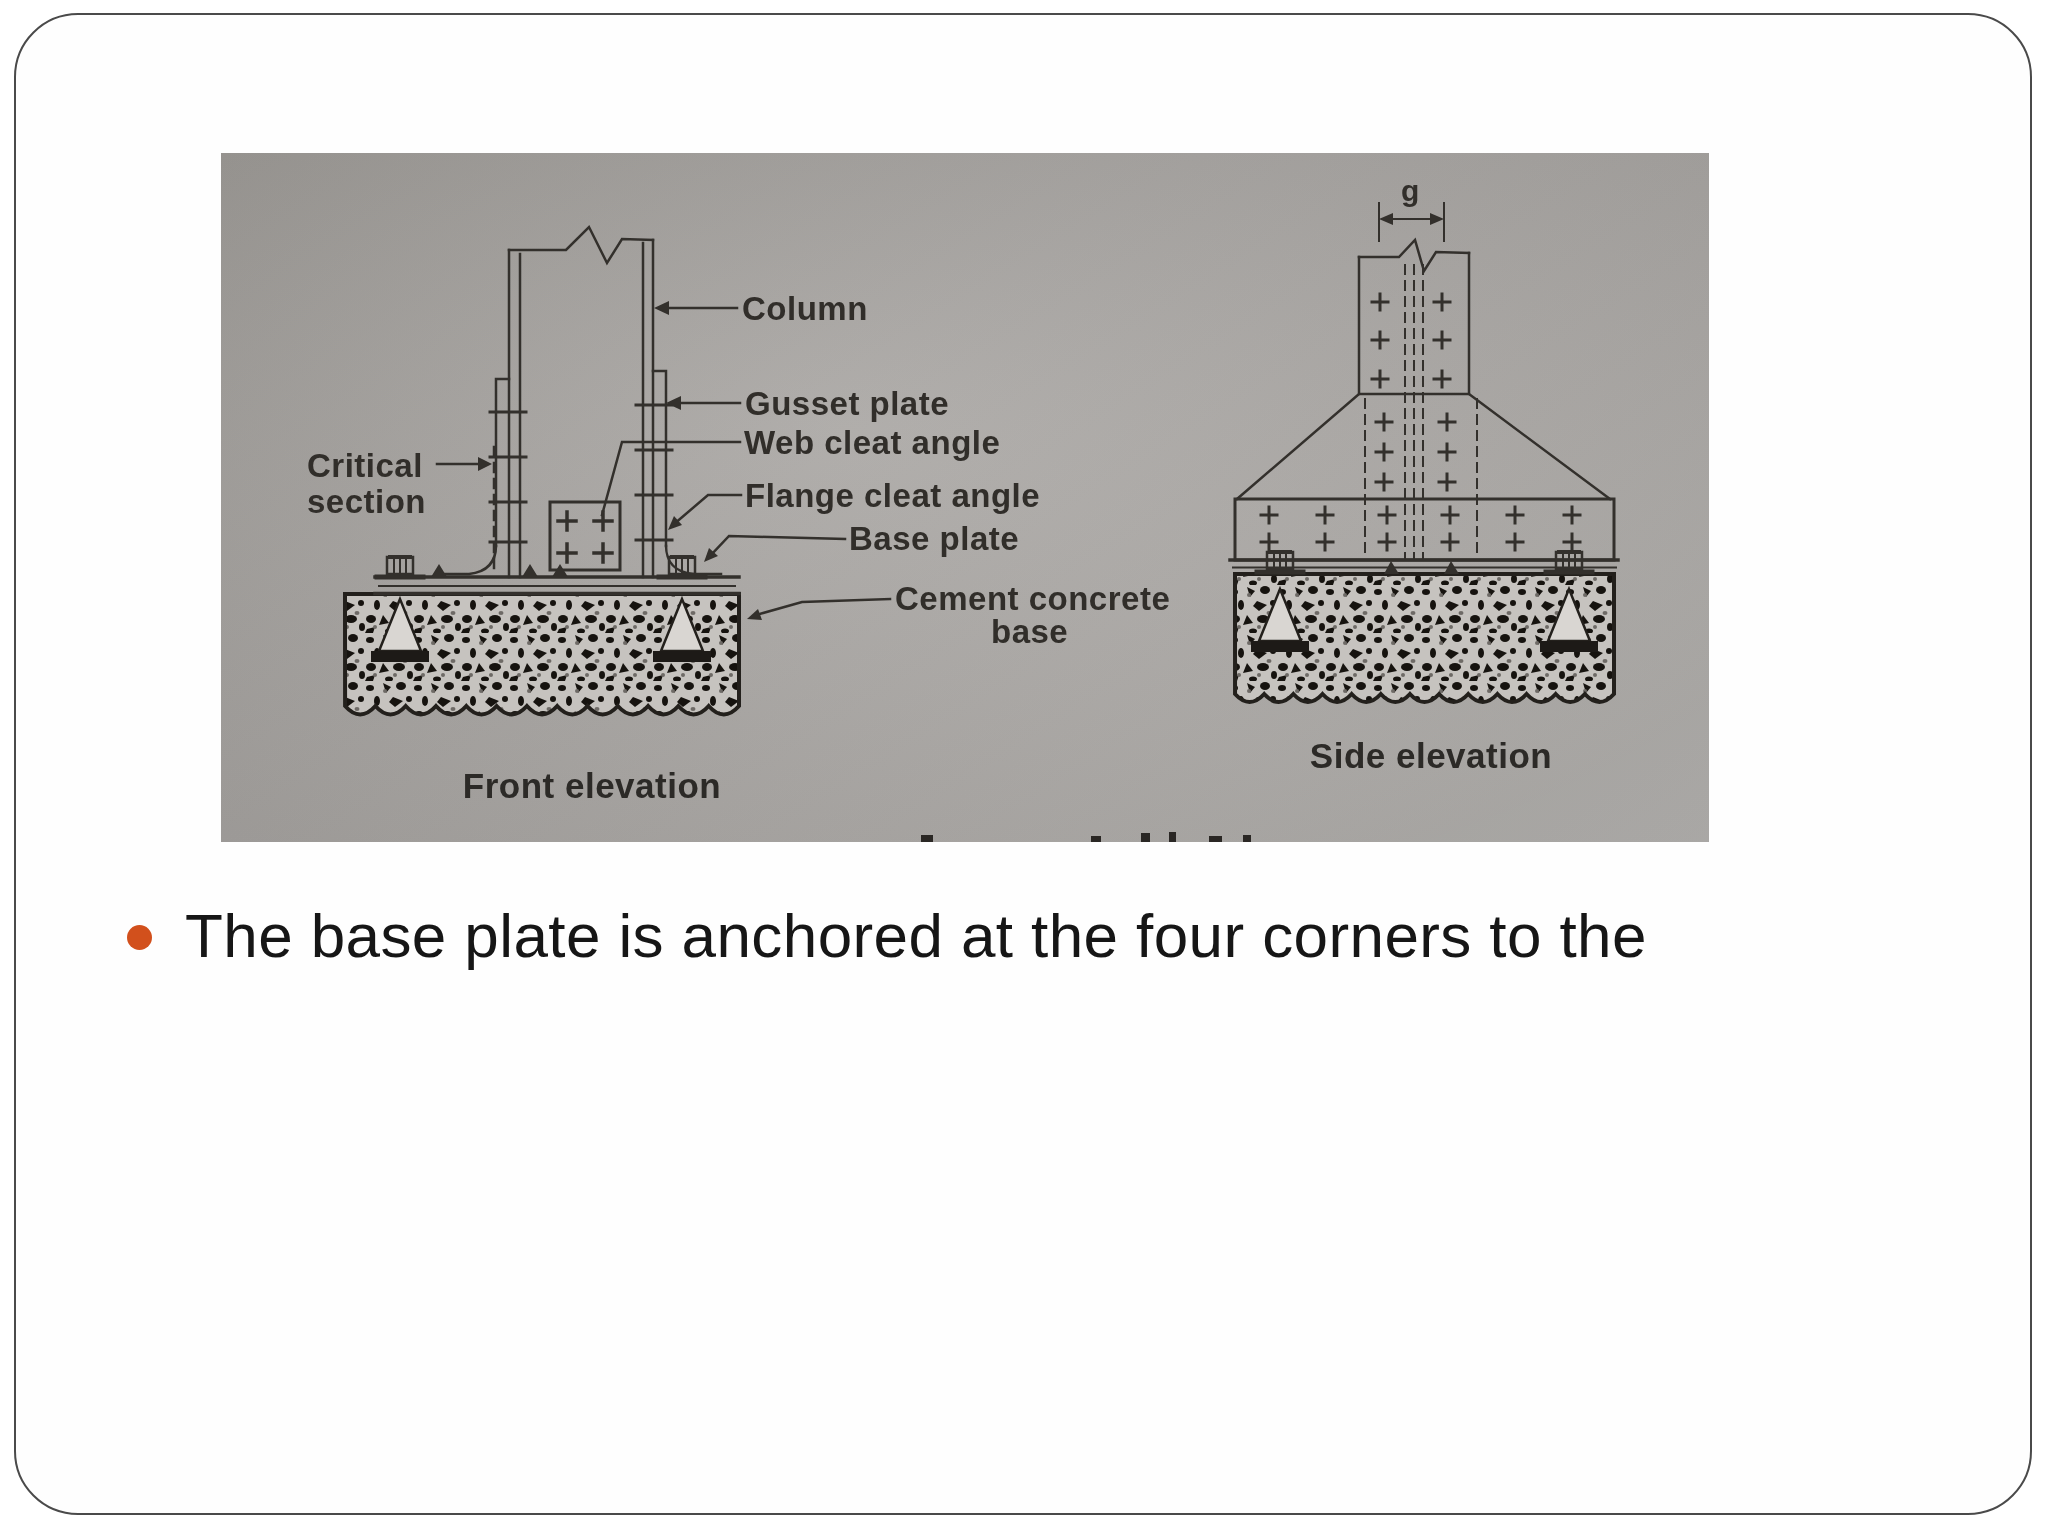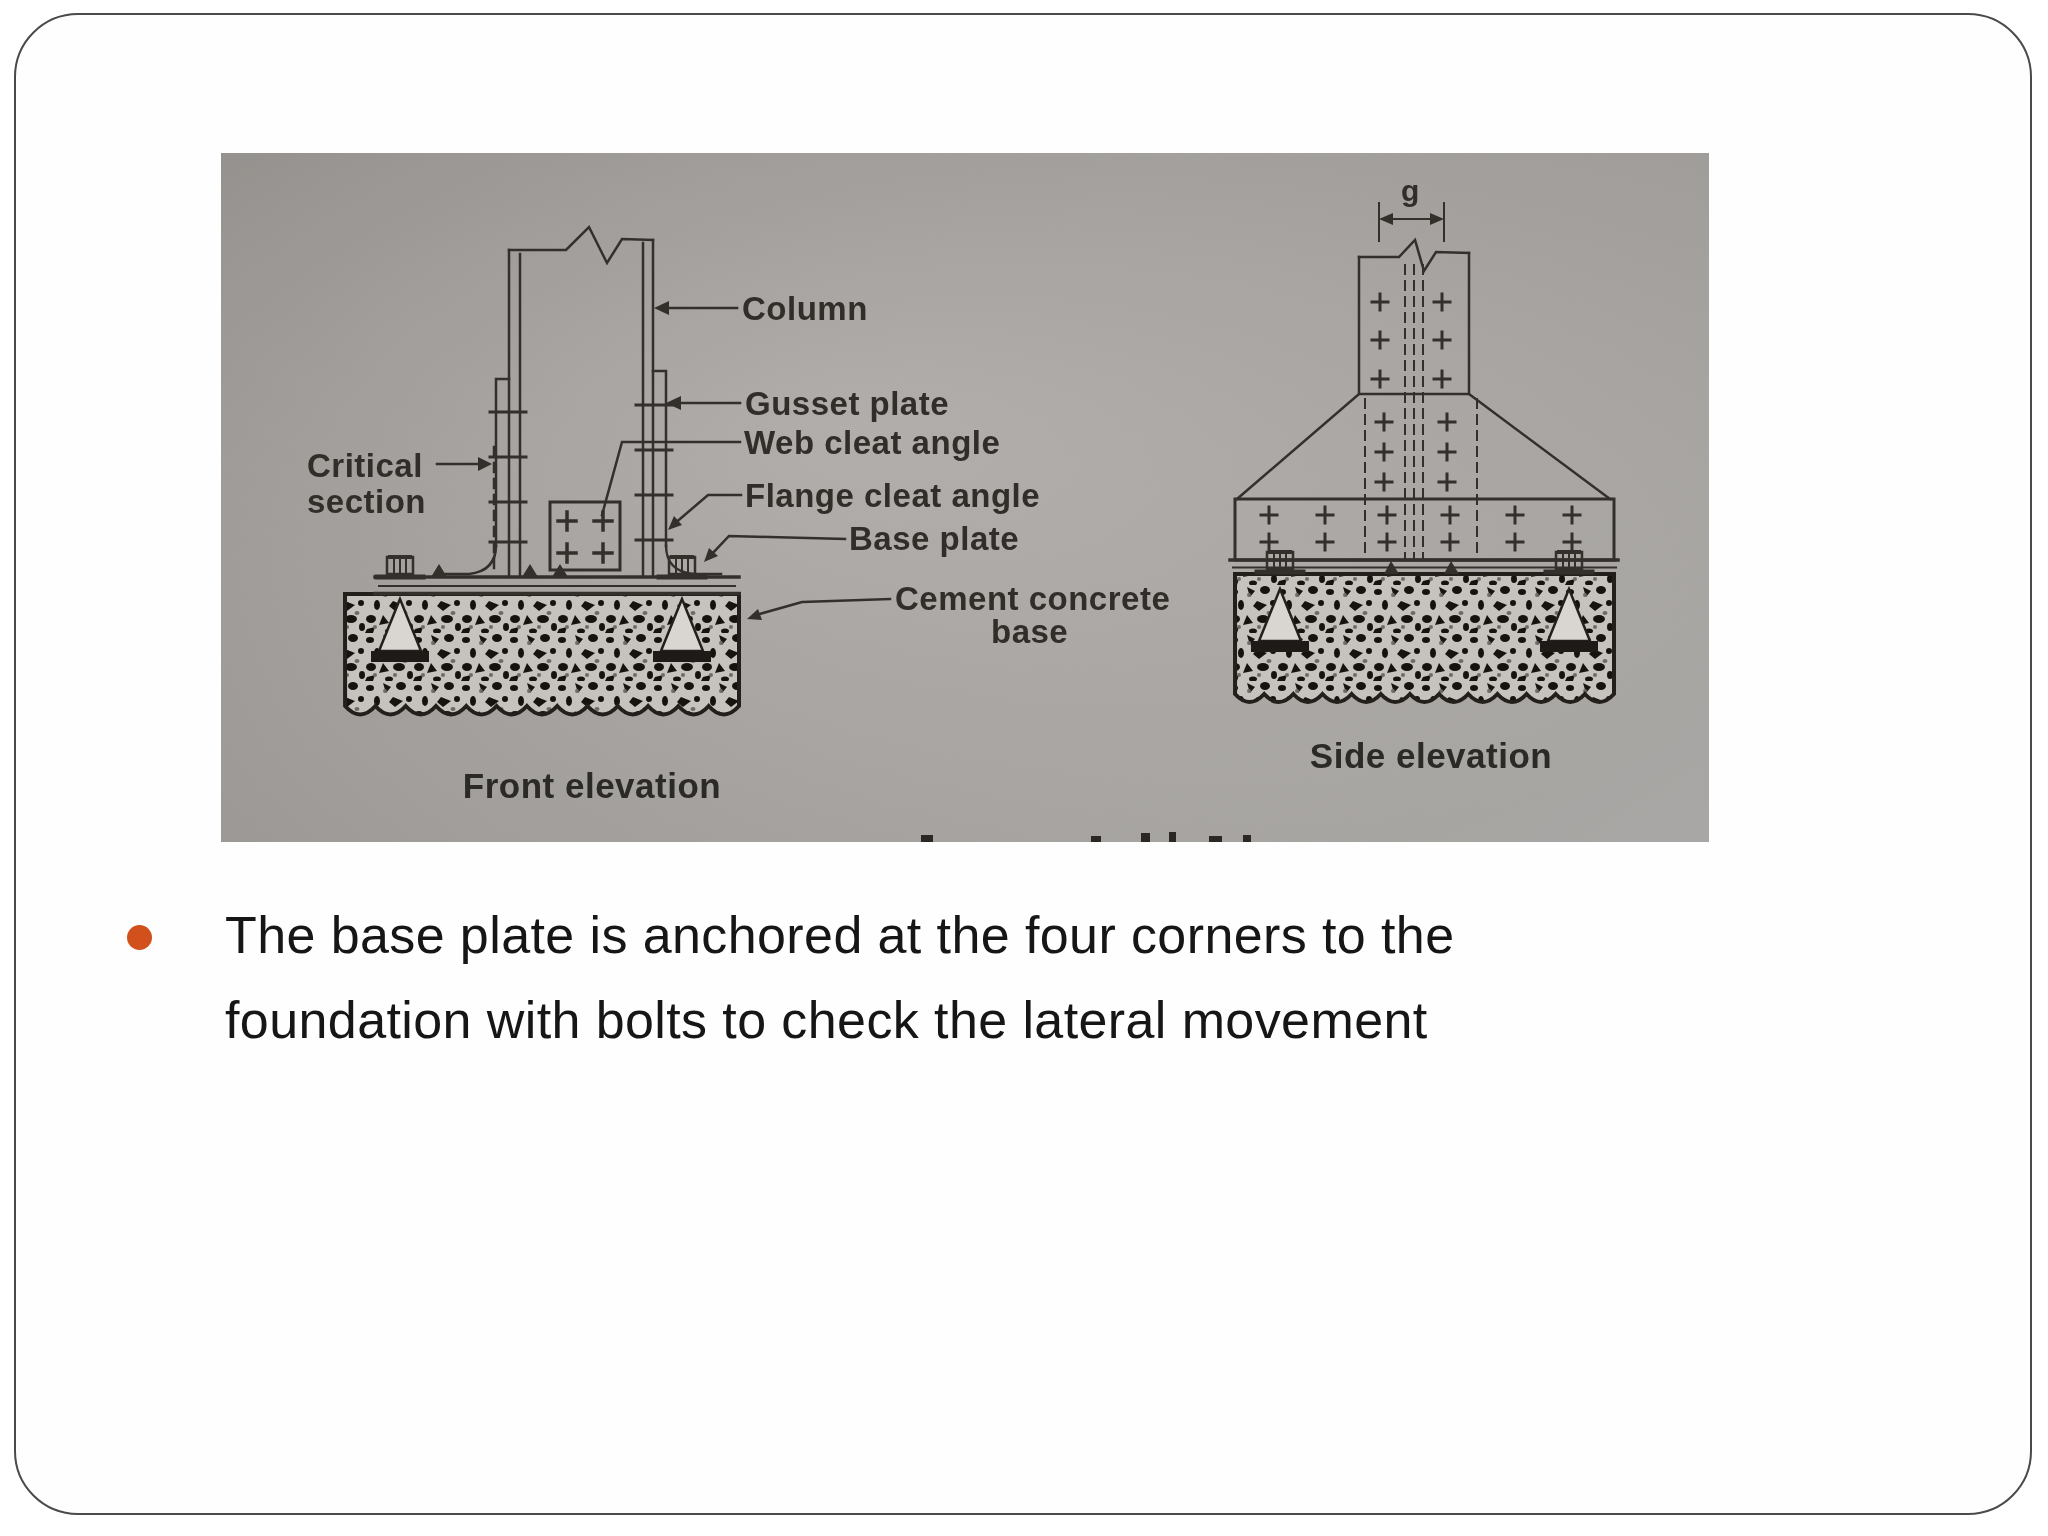--- a/index.html
+++ b/index.html
@@ -19,21 +19,21 @@
   .dash{stroke-dasharray:9 7;}
   .fillink{fill:#33302c;stroke:none;}
   .lbl{font-family:"Liberation Sans",sans-serif;font-size:33px;font-weight:600;
        fill:#312e2a;letter-spacing:0.5px;}
   .cap{font-family:"Liberation Sans",sans-serif;font-size:35px;font-weight:600;
        fill:#2c2a27;letter-spacing:0.5px;}
   .dim{font-family:"Liberation Sans",sans-serif;font-size:30px;font-weight:600;fill:#312e2a;}
   .bullet-dot{position:absolute;left:111px;top:910px;width:25px;height:25px;
               border-radius:50%;background:#d2501c;}
   .bullet-text{position:absolute;left:169px;top:878px;width:1780px;
-               font-size:52px;line-height:85px;letter-spacing:0.4px;color:#161616;margin-left:40px;}
+               font-size:62px;line-height:85px;letter-spacing:0.4px;color:#161616;}
 </style>
 </head>
 <body>
 
 <div class="slide">
 
   <div class="photo">
     <svg viewBox="0 0 1488 689" width="1488" height="689">
       <defs>
         <pattern id="conc" width="48" height="48" patternUnits="userSpaceOnUse">
@@ -175,16 +175,15 @@
         <rect x="948" y="679" width="7" height="10"></rect>
         <rect x="988" y="683" width="13" height="6"></rect>
         <rect x="1022" y="682" width="8" height="7"></rect>
       </g>
     </svg>
   </div>
 
   <div class="bullet-dot"></div>
   <div class="bullet-text">
     <div>The base plate is anchored at the four corners to the</div>
-    <div>foundation with bolts to check the lateral movement</div>
   </div>
 
 </div>
 
 </body></html>

